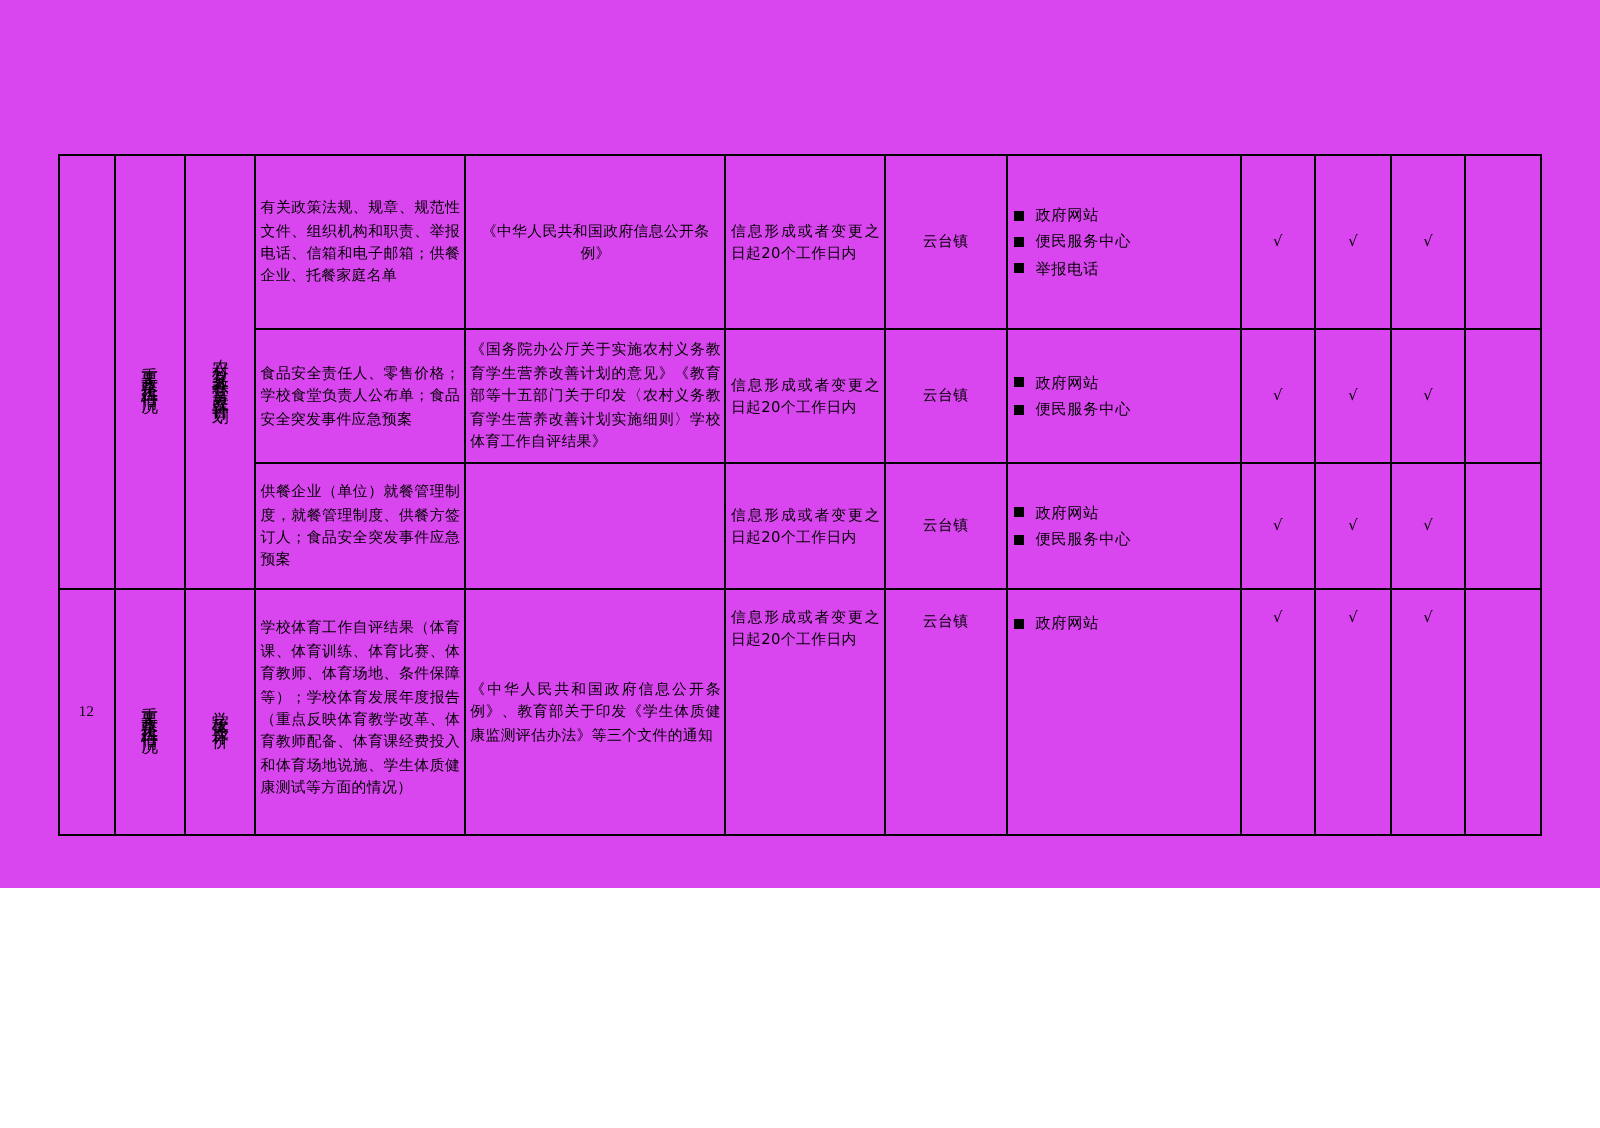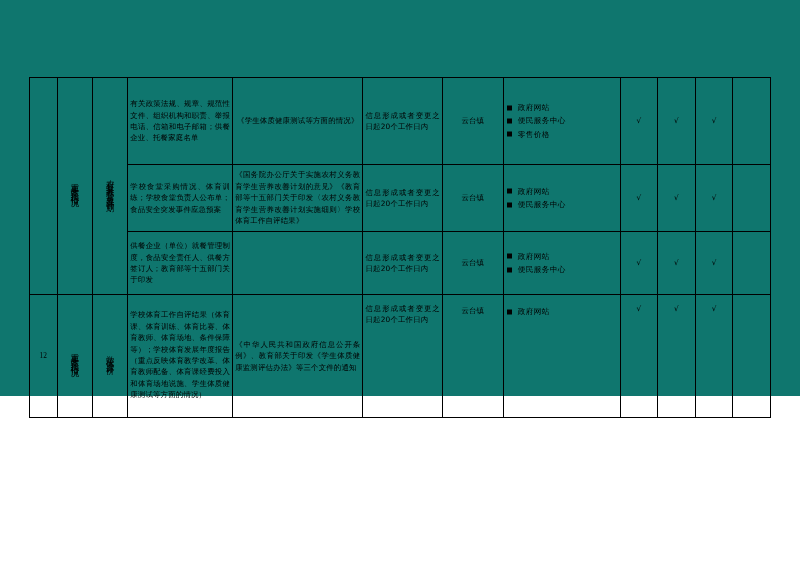--- a/index.html
+++ b/index.html
@@ -14,22 +14,22 @@
     font-family: "DejaVu Sans", "Liberation Sans", sans-serif;
     color: #000000;
     position: relative;
     overflow: hidden;
   }
   .page {
     position: absolute;
     left: 0;
     top: 0;
     width: 800px;
-    height: 396px;
-    background: #0f766e;
+    height: 444px;
+    background: #d946ef;
   }
   .table-wrap {
     position: absolute;
     left: 29px;
     top: 77px;
     width: 742px;
   }
   table.doc-table {
     border-collapse: collapse;
     width: 742px;
@@ -153,55 +153,55 @@
             <div class="vwrap">
                 <span class="vtext">重要政策执行情况</span>
               </div>
           </td>
           <td class="vcell" rowspan="3">
             <div class="vwrap">
                 <span class="vtext">农村义务教育营养改善计划</span>
               </div>
           </td>
           <td class="cell-just" style="height:82px;">有关政策法规、规章、规范性文件、组织机构和职责、举报电话、信箱和电子邮箱；供餐企业、托餐家庭名单</td>
-          <td class="cell-center">《学生体质健康测试等方面的情况》</td>
+          <td class="cell-center">《中华人民共和国政府信息公开条例》</td>
           <td class="cell-just">信息形成或者变更之日起20个工作日内</td>
           <td class="cell-center">云台镇</td>
           <td>
             <ul class="channel-list">
               <li><span class="bullet"></span><span>政府网站</span></li>
               <li><span class="bullet"></span><span>便民服务中心</span></li>
-              <li><span class="bullet"></span><span>零售价格</span></li>
+              <li><span class="bullet"></span><span>举报电话</span></li>
             </ul>
           </td>
           <td class="check">√</td>
           <td class="check">√</td>
           <td class="check">√</td>
           <td class="check"></td>
         </tr>
 
         <tr>
-          <td class="cell-just" style="height:62px;">学校食堂采购情况、体育训练；学校食堂负责人公布单；食品安全突发事件应急预案</td>
+          <td class="cell-just" style="height:62px;">食品安全责任人、零售价格；学校食堂负责人公布单；食品安全突发事件应急预案</td>
           <td class="cell-just">《国务院办公厅关于实施农村义务教育学生营养改善计划的意见》《教育部等十五部门关于印发〈农村义务教育学生营养改善计划实施细则〉学校体育工作自评结果》</td>
           <td class="cell-just">信息形成或者变更之日起20个工作日内</td>
           <td class="cell-center">云台镇</td>
           <td>
             <ul class="channel-list">
               <li><span class="bullet"></span><span>政府网站</span></li>
               <li><span class="bullet"></span><span>便民服务中心</span></li>
             </ul>
           </td>
           <td class="check">√</td>
           <td class="check">√</td>
           <td class="check">√</td>
           <td class="check"></td>
         </tr>
 
         <tr>
-          <td class="cell-just" style="height:58px;">供餐企业（单位）就餐管理制度，食品安全责任人、供餐方签订人；教育部等十五部门关于印发</td>
+          <td class="cell-just" style="height:58px;">供餐企业（单位）就餐管理制度，就餐管理制度、供餐方签订人；食品安全突发事件应急预案</td>
           <td class="cell-center"></td>
           <td class="cell-just">信息形成或者变更之日起20个工作日内</td>
           <td class="cell-center">云台镇</td>
           <td>
             <ul class="channel-list">
               <li><span class="bullet"></span><span>政府网站</span></li>
               <li><span class="bullet"></span><span>便民服务中心</span></li>
             </ul>
           </td>
           <td class="check">√</td>

